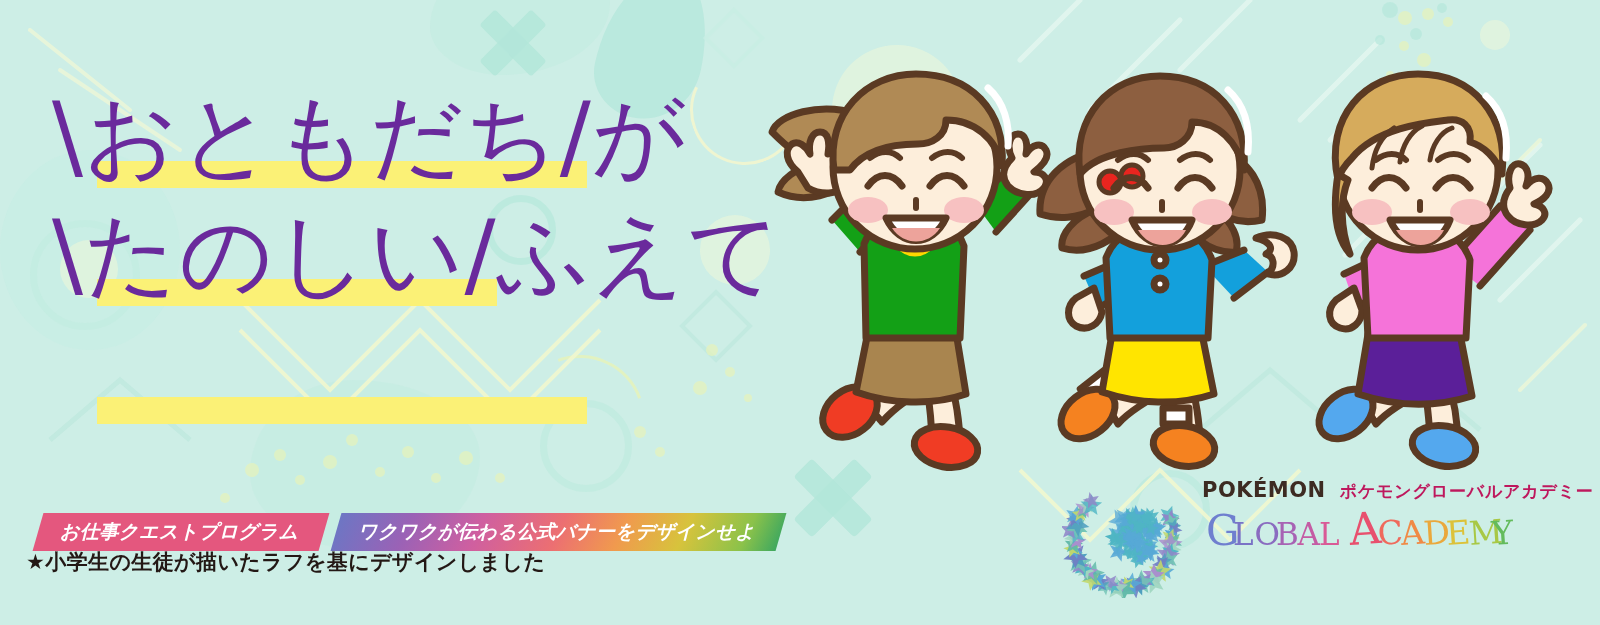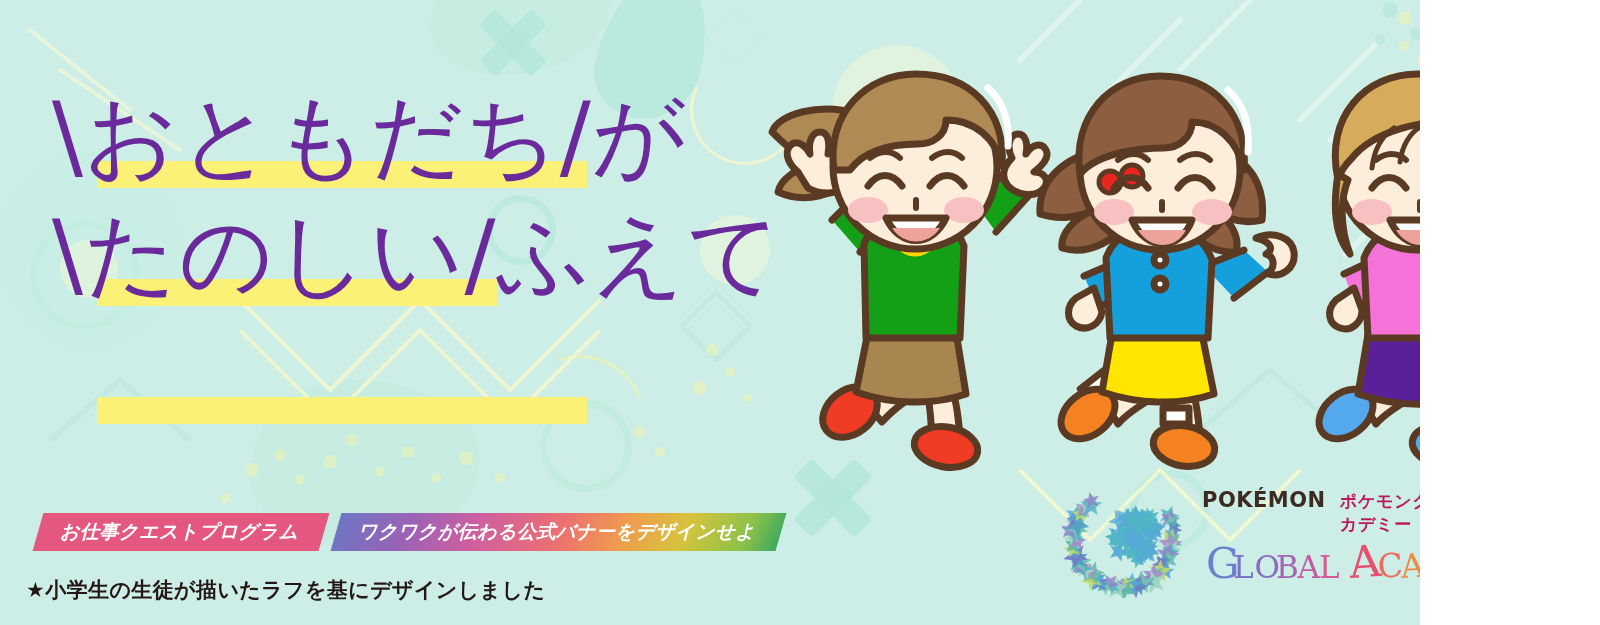--- a/index.html
+++ b/index.html
@@ -3,21 +3,21 @@
 <meta charset="utf-8">
 <style>
   * { box-sizing: border-box; margin: 0; padding: 0; }
   html, body {
     width: 1600px; height: 625px;
     overflow: hidden;
     font-family: "Liberation Sans", "DejaVu Sans", sans-serif;
   }
   #banner {
     position: relative;
-    width: 1420px; height: 625px;
+    width: 1600px; height: 625px;
     background: #cdeee6;
     overflow: hidden;
   }
 
   
   .bg-layer { position: absolute; inset: 0; overflow: hidden; pointer-events: none; }
 
   .blob {
     position: absolute;
     background: #b6e8dc;
@@ -140,31 +140,31 @@
     white-space: nowrap;
   }
   #badge-pink { background: #e4577e; margin-left: 0; }
   #badge-grad {
     background: linear-gradient(100deg,#6d76c4 0%, #9a62b6 16%, #cf5fa0 32%, #ec6f72 50%, #f09a4e 64%, #d7c33c 78%, #8bc24a 92%, #3fa85f 100%);
     margin-left: 12px;
   }
 
   #caption {
     position: absolute;
-    left: 26px; top: 576px;
+    left: 26px; top: 548px;
     font-size: 21px;
     font-weight: 700;
     color: #231815;
     letter-spacing: .4px;
     z-index: 8;
     font-family: "DejaVu Sans", "Liberation Sans", sans-serif;
   }
 
   
-  #logo { position: absolute; left: 1062px; top: 478px; z-index: 8; display:flex; align-items:center; }
+  #logo { position: absolute; left: 1062px; top: 478px; z-index: 8; display:flex; }
   #logo-mark { width: 132px; height: 120px; position: relative; }
   #logo-text { margin-left: 8px; }
   #logo-line1 { display: flex; align-items: baseline; gap: 14px; }
   #pokemon-word {
     font-size: 21px; font-weight: 800; color: #3d2b22; letter-spacing: .5px;
     font-family: "DejaVu Sans", "Liberation Sans", sans-serif;
   }
   #pokemon-jp {
     font-size: 17px; font-weight: 700; color: #be185d; letter-spacing: .8px;
     font-family: "DejaVu Sans", "Liberation Sans", sans-serif;

